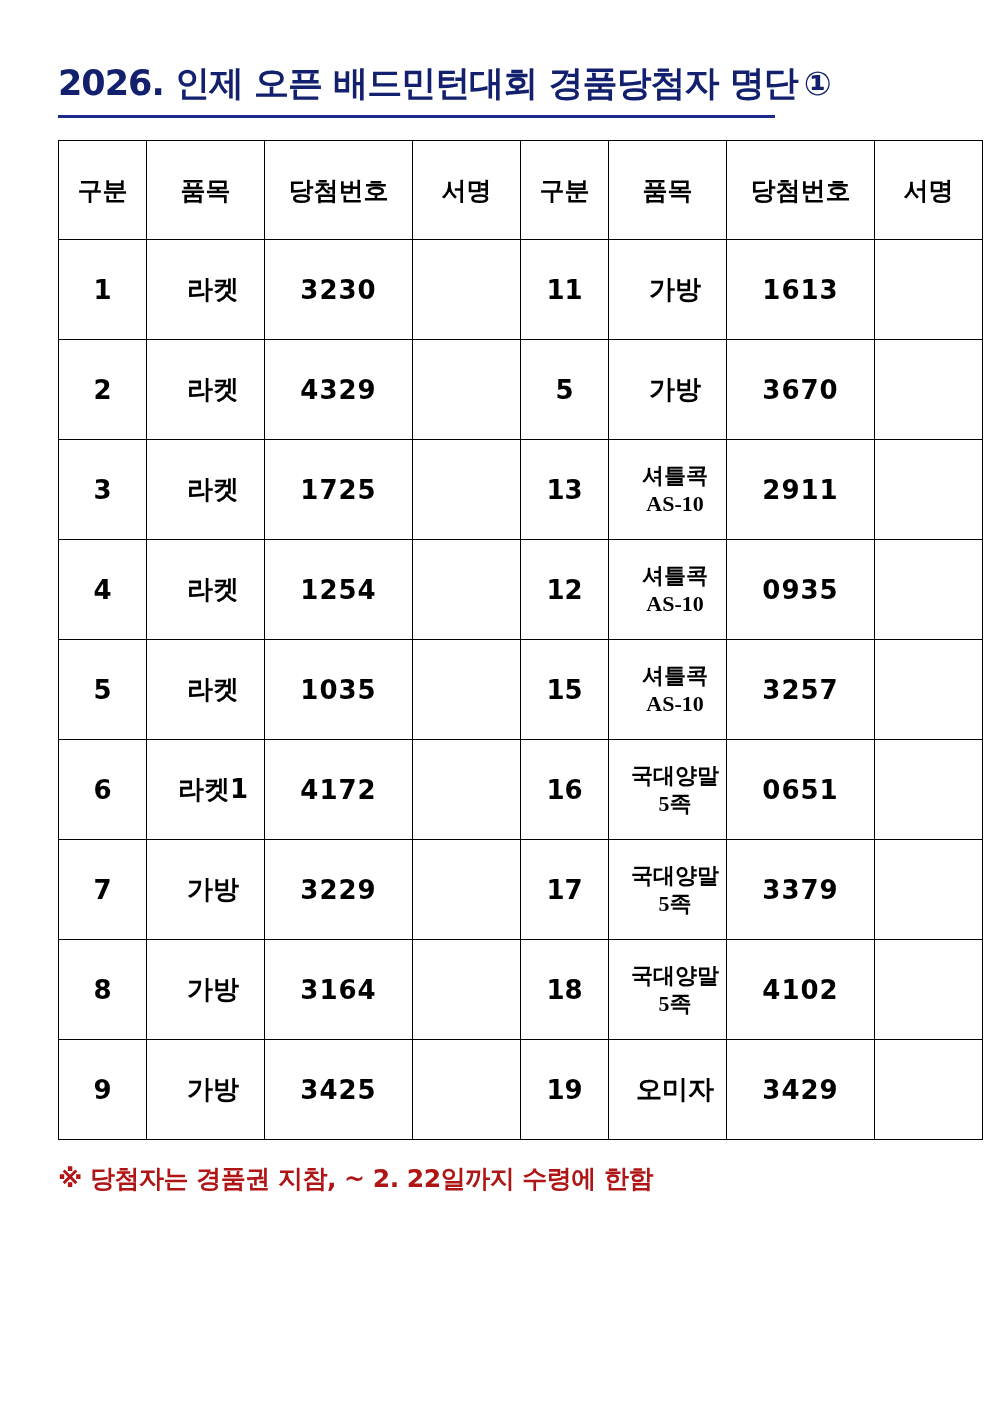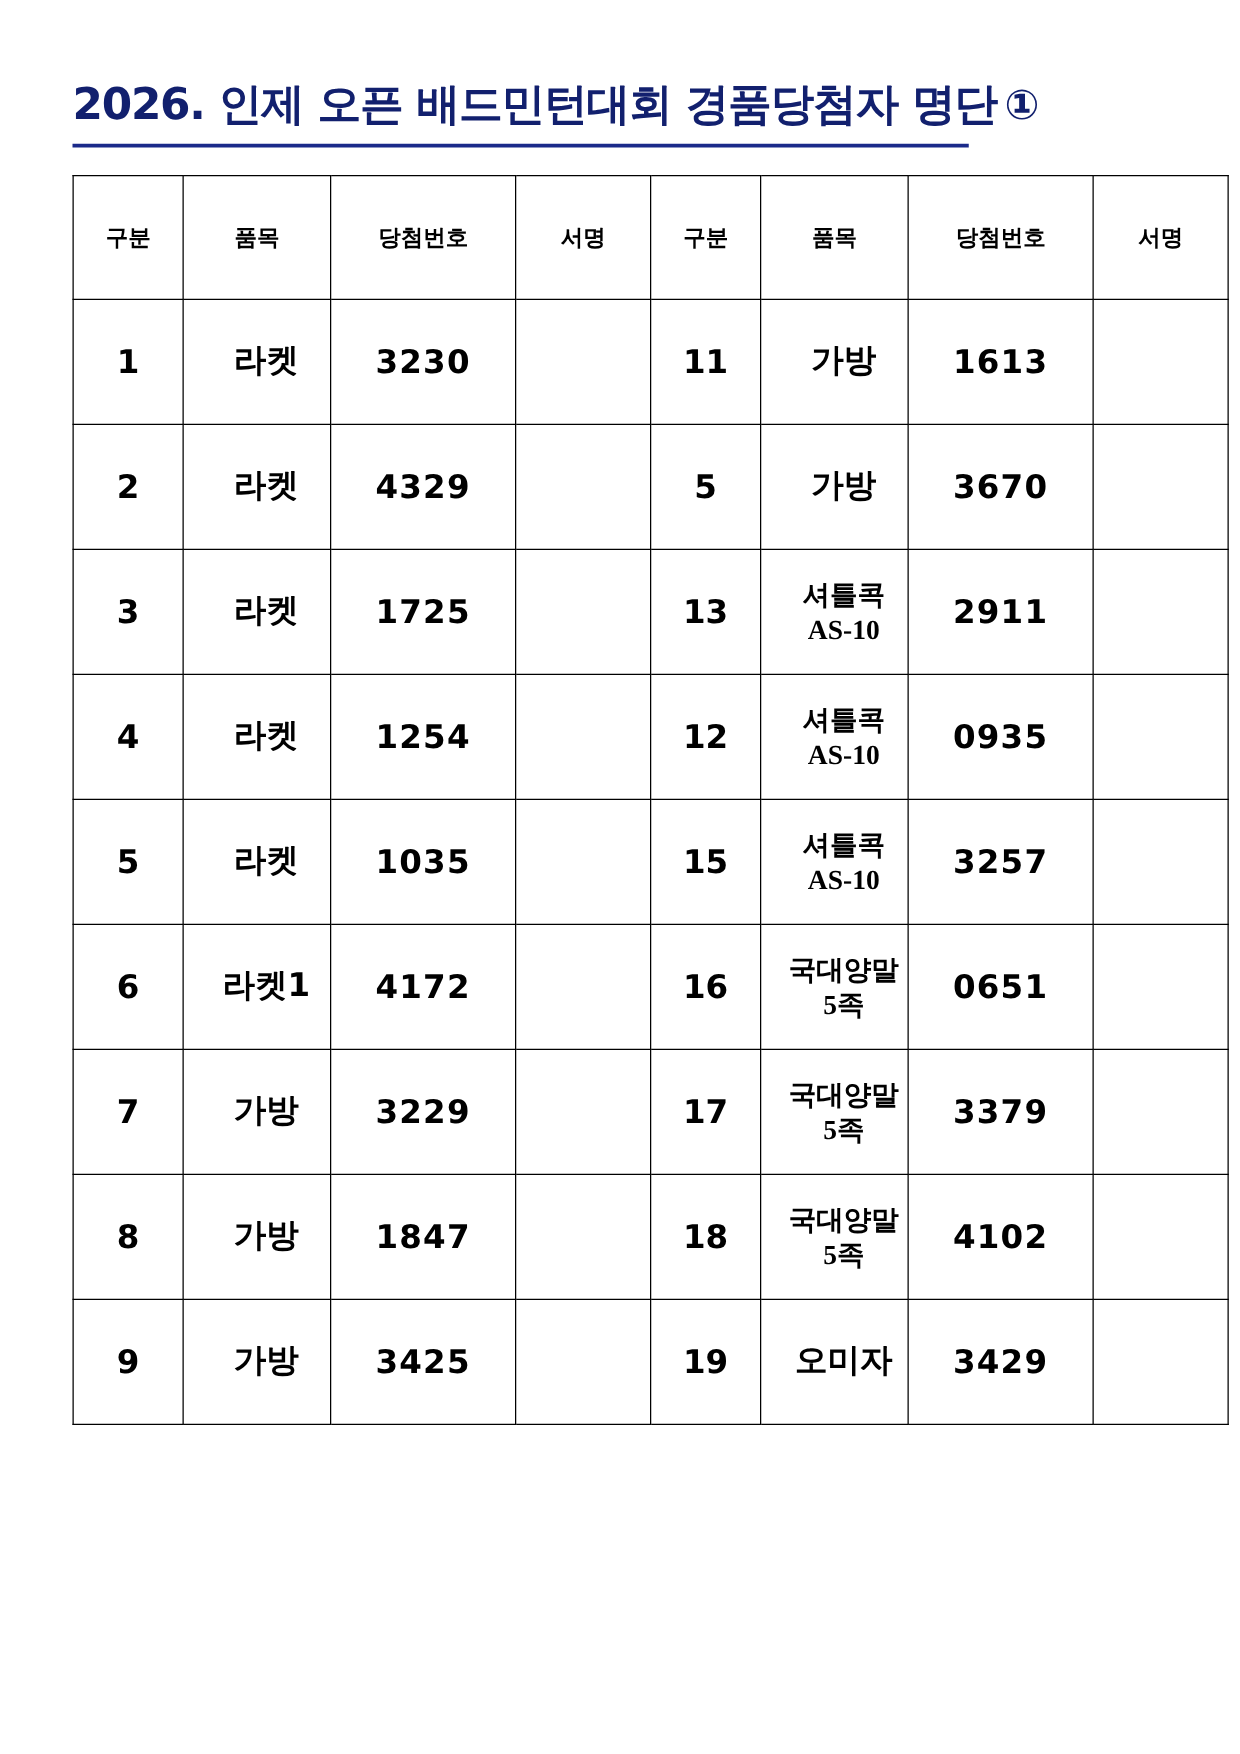--- a/index.html
+++ b/index.html
@@ -49,21 +49,21 @@
   table.prize th, table.prize td {
     border: 1.5px solid #000000;
     text-align: center;
     vertical-align: middle;
     font-family: "DejaVu Sans", sans-serif;
     font-weight: bold;
     color: #000000;
   }
   table.prize th {
     height: 96px;
-    font-size: 18px;
+    font-size: 25px;
   }
   table.prize td {
     height: 97px;
     font-size: 26px;
   }
   td.num, td.no2 {
     font-size: 25px;
   }
   td.item {
     font-size: 23px;
@@ -211,21 +211,21 @@
         <td class="item">
             <span class="two-line">국대양말</span>
             <span class="two-line">5족</span>
           </td>
         <td class="ticket">3379</td>
         <td class="sign"></td>
       </tr>
       <tr>
         <td class="num">8</td>
         <td class="item">가방</td>
-        <td class="ticket">1847</td>
+        <td class="ticket">3164</td>
         <td class="sign"></td>
         <td class="num">18</td>
         <td class="item">
             <span class="two-line">국대양말</span>
             <span class="two-line">5족</span>
           </td>
         <td class="ticket">4102</td>
         <td class="sign"></td>
       </tr>
       <tr>
@@ -234,14 +234,15 @@
         <td class="ticket">3425</td>
         <td class="sign"></td>
         <td class="num">19</td>
         <td class="item"><span>오미자</span></td>
         <td class="ticket">3429</td>
         <td class="sign"></td>
       </tr>
     </tbody>
   </table>
 
+  <div class="footnote">※ 당첨자는 경품권 지참, ~ 2. 22일까지 수령에 한함</div>
 
 </div>
 
 </body></html>

